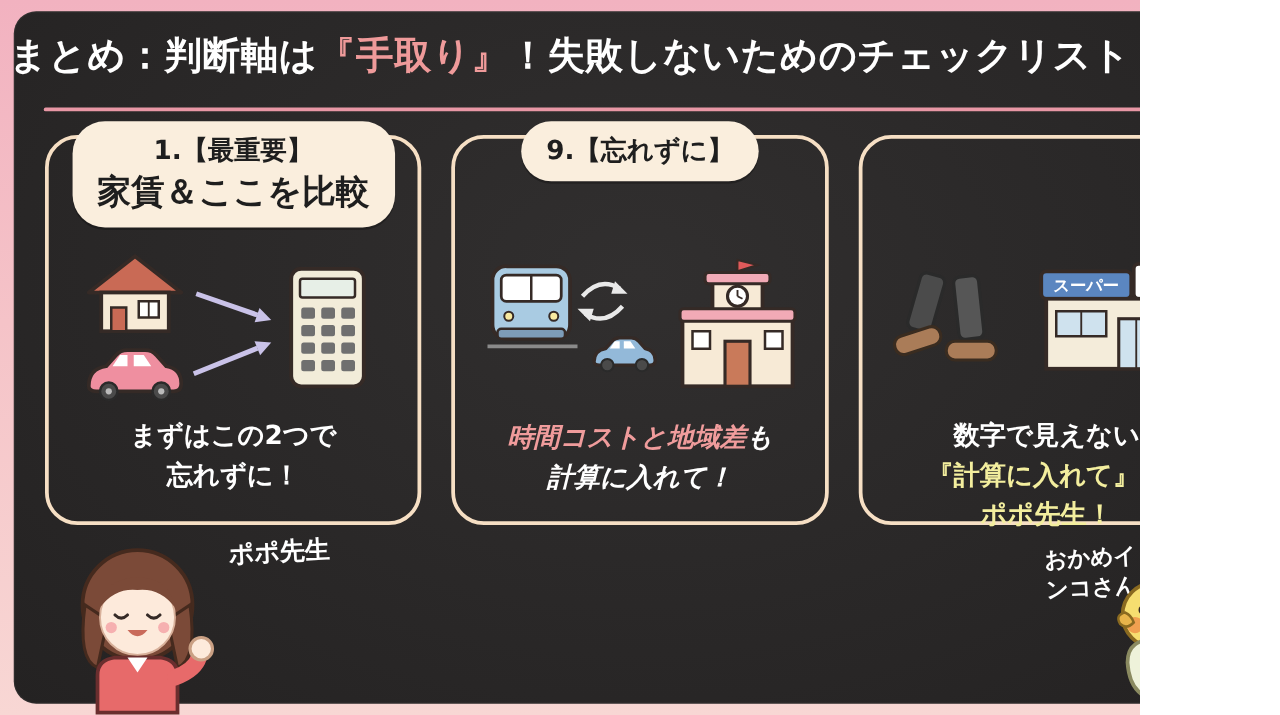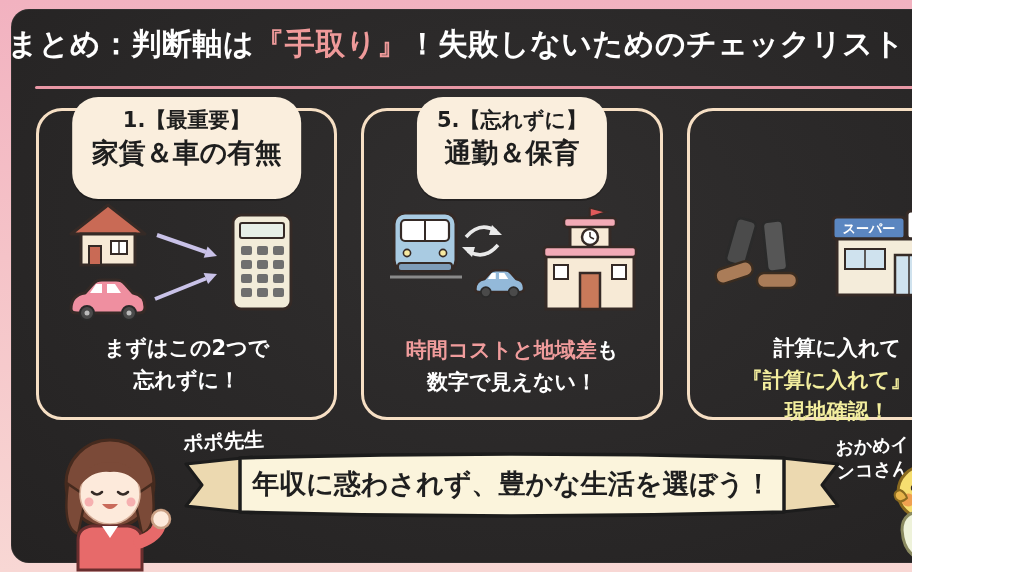--- a/index.html
+++ b/index.html
@@ -16,30 +16,30 @@
   .title { position:absolute; top:24px; left:0; width:100%; text-align:center;
     color:#ffffff; font-size:30px; font-weight:bold; letter-spacing:0.5px; }
   .hl-title { color:#ef9a9a; }
   .title-underline { position:absolute; top:86px; left:35px; width:954px; height:3px;
     background:#e897a5; border-radius:2px; }
 
   .cards { position:absolute; top:108px; left:36px; width:952px; display:flex; gap:24px; }
   .card { position:relative; flex:1; height:312px; border:3.5px solid #f6dfc4; border-radius:26px; }
 
   .pill { position:absolute; top:-14px; left:50%; transform:translateX(-50%);
-    background:#faeedd; border-radius:26px; padding:9px 20px 28px; text-align:center;
+    background:#faeedd; border-radius:26px; padding:9px 20px 11px; text-align:center;
     color:#1e1e1e; white-space:nowrap; box-shadow:0 2px 0 rgba(0,0,0,0.25); }
   .pill-l1 { font-size:21px; font-weight:bold; }
   .pill-l2 { font-size:27px; font-weight:bold; margin-top:1px; }
 
   .card-icons { position:absolute; top:90px; left:50%; transform:translateX(-50%); }
 
   .card-body { position:absolute; top:222px; left:0; width:100%; text-align:center;
     color:#ffffff; font-size:21px; font-weight:bold; line-height:1.5; }
-  .body-offset { top:224px; }
+  .body-offset { top:224px;font-style:italic; }
   .hl-yellow { color:#f3ee9e; }
   .hl-pink { color:#f09c9c; }
 
   .banner-wrap { position:absolute; left:182px; top:450px; width:660px; height:70px; }
   .banner-text { position:absolute; left:58px; top:2px; width:544px; height:64px;
     display:flex; align-items:center; justify-content:center;
     font-size:27px; font-weight:bold; color:#1f1f1f; white-space:nowrap; }
 
   .char-label { position:absolute; color:#ffffff; font-weight:bold; }
   .label-left { left:183px; top:428px; font-size:20px; transform:rotate(-3deg); }
@@ -58,21 +58,21 @@
   <div class="title">
     <span>まとめ：判断軸は</span><span class="hl-title">『手取り』</span><span>！失敗しないためのチェックリスト</span>
   </div>
   <div class="title-underline"></div>
 
   <div class="cards">
 
     <div class="card">
       <div class="pill">
         <div class="pill-l1">1.【最重要】</div>
-        <div class="pill-l2">家賃＆車の有無</div>
+        <div class="pill-l2">家賃＆ここを比較</div>
       </div>
       <svg class="card-icons" width="252" height="120" viewBox="0 0 252 120">
         <g transform="translate(6,0)">
           <polygon points="4,33 41,4 78,33" fill="#c96a55" stroke="#352a26" stroke-width="3" stroke-linejoin="round"></polygon>
           <rect x="14" y="33" width="54" height="31" fill="#f7ead6" stroke="#352a26" stroke-width="3"></rect>
           <rect x="44" y="40" width="16" height="13" fill="#ffffff" stroke="#352a26" stroke-width="2"></rect>
           <line x1="52" y1="40" x2="52" y2="53" stroke="#352a26" stroke-width="1.5"></line>
           <rect x="22" y="45" width="12" height="19" fill="#c96a55" stroke="#352a26" stroke-width="2"></rect>
         </g>
         <g transform="translate(2,74)">
@@ -110,22 +110,21 @@
         </g>
       </svg>
       <div class="card-body">
         <div>まずはこの2つで</div>
         <div>忘れずに！</div>
       </div>
     </div>
 
     <div class="card">
       <div class="pill">
-        <div class="pill-l1">5.【忘れずに】</div>
-        <div class="pill-l2">通勤＆保育</div>
+        <div class="pill-l1">9.【忘れずに】</div>
       </div>
       <svg class="card-icons" width="252" height="120" viewBox="0 0 252 120">
         <g transform="translate(6,10)">
           <rect x="2" y="2" width="62" height="58" rx="11" fill="#a9cbe2" stroke="#352a26" stroke-width="3"></rect>
           <rect x="9" y="9" width="48" height="21" rx="4" fill="#ffffff" stroke="#352a26" stroke-width="2.2"></rect>
           <line x1="33" y1="9" x2="33" y2="30" stroke="#352a26" stroke-width="2"></line>
           <rect x="6" y="52" width="54" height="8" rx="3" fill="#7d9cb8" stroke="#352a26" stroke-width="2"></rect>
           <circle cx="15" cy="42" r="3.6" fill="#f7e9a0" stroke="#352a26" stroke-width="1.6"></circle>
           <circle cx="51" cy="42" r="3.6" fill="#f7e9a0" stroke="#352a26" stroke-width="1.6"></circle>
           <line x1="-2" y1="66" x2="70" y2="66" stroke="#8a8a8a" stroke-width="3"></line>
@@ -153,21 +152,21 @@
           <line x1="46" y1="30" x2="50" y2="32" stroke="#352a26" stroke-width="1.5"></line>
           <rect x="2" y="46" width="88" height="56" fill="#f7ead6" stroke="#352a26" stroke-width="3"></rect>
           <rect x="0" y="40" width="92" height="10" rx="3" fill="#f2aab6" stroke="#352a26" stroke-width="2.5"></rect>
           <rect x="10" y="58" width="14" height="14" fill="#ffffff" stroke="#352a26" stroke-width="2"></rect>
           <rect x="68" y="58" width="14" height="14" fill="#ffffff" stroke="#352a26" stroke-width="2"></rect>
           <rect x="36" y="66" width="20" height="36" fill="#c97a5a" stroke="#352a26" stroke-width="2.5"></rect>
         </g>
       </svg>
       <div class="card-body body-offset">
         <div><span class="hl-pink">時間コストと地域差</span><span>も</span></div>
-        <div>数字で見えない！</div>
+        <div>計算に入れて！</div>
       </div>
     </div>
 
     <div class="card">
       <svg class="card-icons" width="252" height="120" viewBox="0 0 252 120">
         <g transform="translate(6,18)">
           <rect x="14" y="0" width="20" height="46" rx="5" fill="#4b4b4b" stroke="#2a2a2a" stroke-width="2.5" transform="rotate(16 24 23)"></rect>
           <rect x="-2" y="46" width="38" height="15" rx="7" fill="#aa7c58" stroke="#3a2c20" stroke-width="2.5" transform="rotate(-18 17 53)"></rect>
           <rect x="48" y="2" width="20" height="50" rx="5" fill="#565656" stroke="#2a2a2a" stroke-width="2.5" transform="rotate(-6 58 27)"></rect>
           <rect x="40" y="54" width="40" height="15" rx="7" fill="#aa7c58" stroke="#3a2c20" stroke-width="2.5"></rect>
@@ -181,23 +180,23 @@
           <rect x="0" y="6" width="72" height="22" rx="4" fill="#5b86c0" stroke="#352a26" stroke-width="3"></rect>
           <text x="36" y="21.5" font-size="13" font-weight="bold" fill="#ffffff" text-anchor="middle">スーパー</text>
           <rect x="4" y="28" width="100" height="56" fill="#f4ecda" stroke="#352a26" stroke-width="3"></rect>
           <rect x="12" y="38" width="40" height="20" fill="#cfe2ee" stroke="#352a26" stroke-width="2"></rect>
           <line x1="32" y1="38" x2="32" y2="58" stroke="#352a26" stroke-width="1.5"></line>
           <rect x="62" y="44" width="28" height="40" fill="#cfe2ee" stroke="#352a26" stroke-width="2.5"></rect>
           <line x1="76" y1="44" x2="76" y2="84" stroke="#352a26" stroke-width="1.5"></line>
         </g>
       </svg>
       <div class="card-body">
-        <div>計算に入れて</div>
+        <div>数字で見えない</div>
         <div><span class="hl-yellow">『計算に入れて』</span><span>は</span></div>
-        <div class="hl-yellow">現地確認！</div>
+        <div class="hl-yellow">ポポ先生！</div>
       </div>
     </div>
   </div>
 
   <div class="char-label label-left">ポポ先生</div>
   <div class="char-label label-right">おかめインコさん</div>
 
   <svg class="char-left" width="132" height="136" viewBox="0 0 132 136">
     <circle cx="66" cy="48" r="44" fill="#7b4a38" stroke="#452a1e" stroke-width="3"></circle>
     <path d="M24 48 Q18 92 34 98 L42 60 Z" fill="#7b4a38" stroke="#452a1e" stroke-width="2.5"></path>
@@ -208,28 +207,20 @@
     <path d="M74 56 q5 5 10 0" stroke="#352a26" stroke-width="2.5" fill="none" stroke-linecap="round"></path>
     <circle cx="45" cy="66" r="4.5" fill="#f6b0b0"></circle>
     <circle cx="87" cy="66" r="4.5" fill="#f6b0b0"></circle>
     <path d="M58 68 Q66 78 74 68 Z" fill="#c96a5a"></path>
     <path d="M34 134 L34 104 Q34 92 48 90 L84 90 Q98 92 98 104 L98 134 Z" fill="#e76a6a" stroke="#6a2e2e" stroke-width="3"></path>
     <polygon points="58,90 74,90 66,102" fill="#ffffff"></polygon>
     <path d="M96 106 Q112 100 115 90" stroke="#e76a6a" stroke-width="13" fill="none" stroke-linecap="round"></path>
     <circle cx="117" cy="83" r="9" fill="#fdeadb" stroke="#caa084" stroke-width="2.5"></circle>
   </svg>
 
-  <div class="banner-wrap">
-    <svg width="660" height="70" viewBox="0 0 660 70">
-      <polygon points="4,14 70,7 70,63 4,56 20,35" fill="#ecd9b0" stroke="#1c1c1c" stroke-width="3" stroke-linejoin="round"></polygon>
-      <polygon points="656,14 590,7 590,63 656,56 640,35" fill="#ecd9b0" stroke="#1c1c1c" stroke-width="3" stroke-linejoin="round"></polygon>
-      <path d="M58 8 Q330 0 602 8 L602 62 Q330 70 58 62 Z" fill="#fbf4dc" stroke="#1c1c1c" stroke-width="3.5" stroke-linejoin="round"></path>
-    </svg>
-    <div class="banner-text">年収に惑わされず、豊かな生活を選ぼう！</div>
-  </div>
 
   <svg class="char-right" width="112" height="118" viewBox="0 0 112 118">
     <path d="M50 16 Q46 2 56 4 Q54 10 56 16 Z" fill="#f4d86a" stroke="#8a6a20" stroke-width="2"></path>
     <path d="M58 15 Q58 2 66 6 Q62 10 63 16 Z" fill="#f4d86a" stroke="#8a6a20" stroke-width="2"></path>
     <circle cx="52" cy="40" r="26" fill="#f6de70" stroke="#8a6a20" stroke-width="3"></circle>
     <circle cx="36" cy="48" r="6.5" fill="#f0a050"></circle>
     <circle cx="42" cy="36" r="3.2" fill="#352a26"></circle>
     <path d="M28 38 q-8 2 -4 9 q5 5 11 -1 q-2 -6 -7 -8 z" fill="#e8b44a" stroke="#8a6a20" stroke-width="2"></path>
     <path d="M30 78 Q30 58 54 60 Q82 62 84 86 Q86 108 58 108 Q32 108 30 78 Z" fill="#eef2da" stroke="#8a8a60" stroke-width="3"></path>
     <path d="M80 76 Q100 72 102 50 Q102 40 92 44 Q92 56 78 62 Q72 66 74 74 Z" fill="#a9c97e" stroke="#6a8a4a" stroke-width="2.5"></path>

